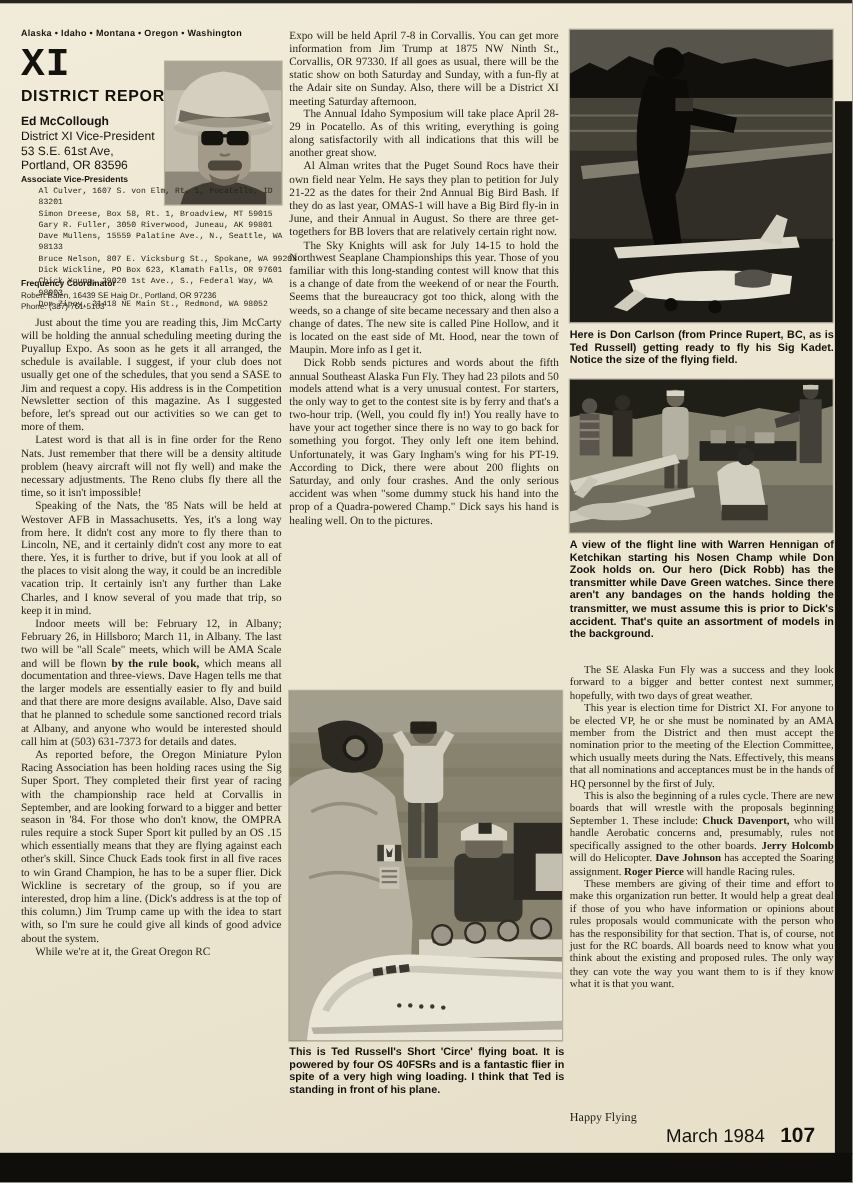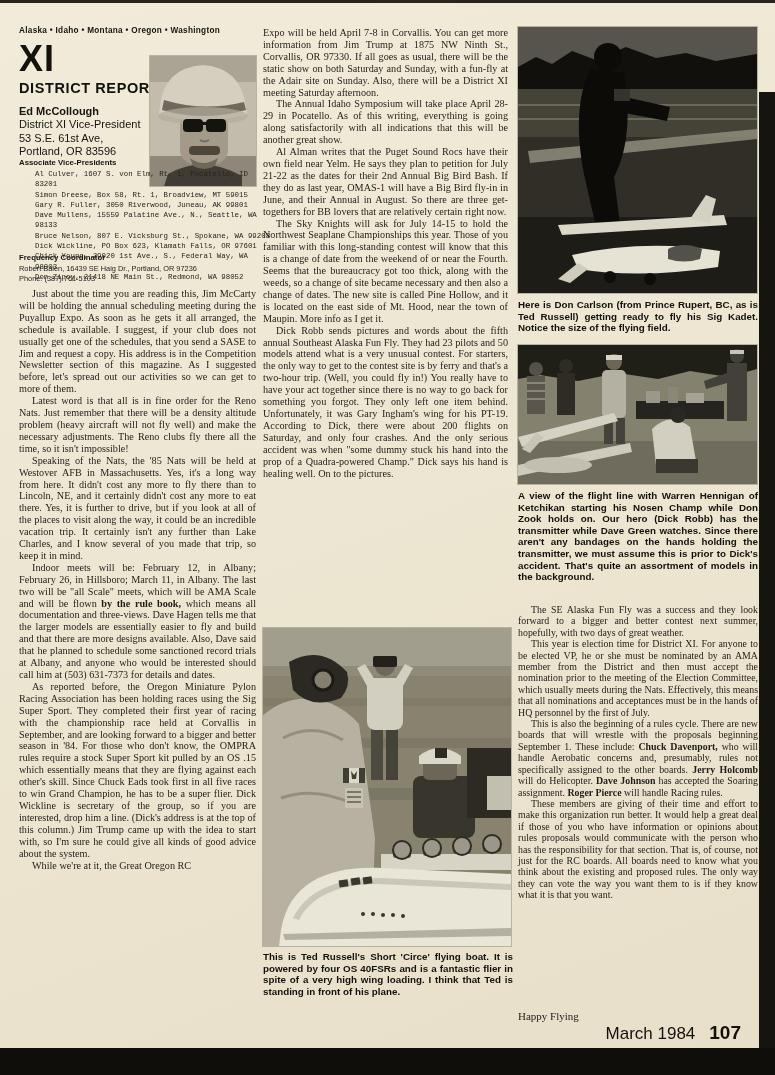--- a/index.html
+++ b/index.html
@@ -5,21 +5,21 @@
   html,body{margin:0;padding:0;background:#888;}
   .page{position:relative;width:775px;height:1075px;margin:0 auto;overflow:hidden;
         background:linear-gradient(160deg,#f1ebd9 0%,#ece5d0 55%,#e7dfc8 100%);
         font-family:"Liberation Serif",serif;color:#201e19;}
   .abs{position:absolute;}
   .topline{left:0;top:0;width:775px;height:3px;background:#26241f;}
   .rightstrip{left:759px;top:92px;width:16px;height:958px;background:#16140f;}
   .bottombar{left:0;top:1048px;width:775px;height:27px;background:#0f0e0b;}
   .region{left:19px;top:26px;width:240px;font-family:"Liberation Sans",sans-serif;
           font-size:8.2px;font-weight:700;letter-spacing:.3px;color:#17150f;}
-  .xi{left:19px;top:38px;font-family:Liberation Sans, sans-serif;font-size:36px;
+  .xi{left:19px;top:38px;font-family:Liberation Mono, monospace;font-size:36px;
       font-weight:800;letter-spacing:1px;color:#14120d;}
   .drep{left:19px;top:80px;font-family:"Liberation Sans",sans-serif;font-size:14.5px;
         font-weight:800;letter-spacing:.6px;color:#14120d;}
   .officer{left:19px;top:105px;width:135px;font-family:"Liberation Sans",sans-serif;
            font-size:11px;line-height:13.4px;color:#17150f;}
   .officer .nm{font-weight:700;}
   .photo{background:#9b968a;box-shadow:0 0 0 1px #b8b2a2;}
   .smallhead{font-family:"Liberation Sans",sans-serif;font-size:7.8px;font-weight:700;color:#17150f;}
   .assoc{font-family:"Liberation Sans",sans-serif;font-size:7.4px;line-height:10.3px;color:#26241e;}
   .bodytext{font-size:10.2px;line-height:11.9px;text-align:justify;hyphens:auto;-webkit-hyphens:auto;}

